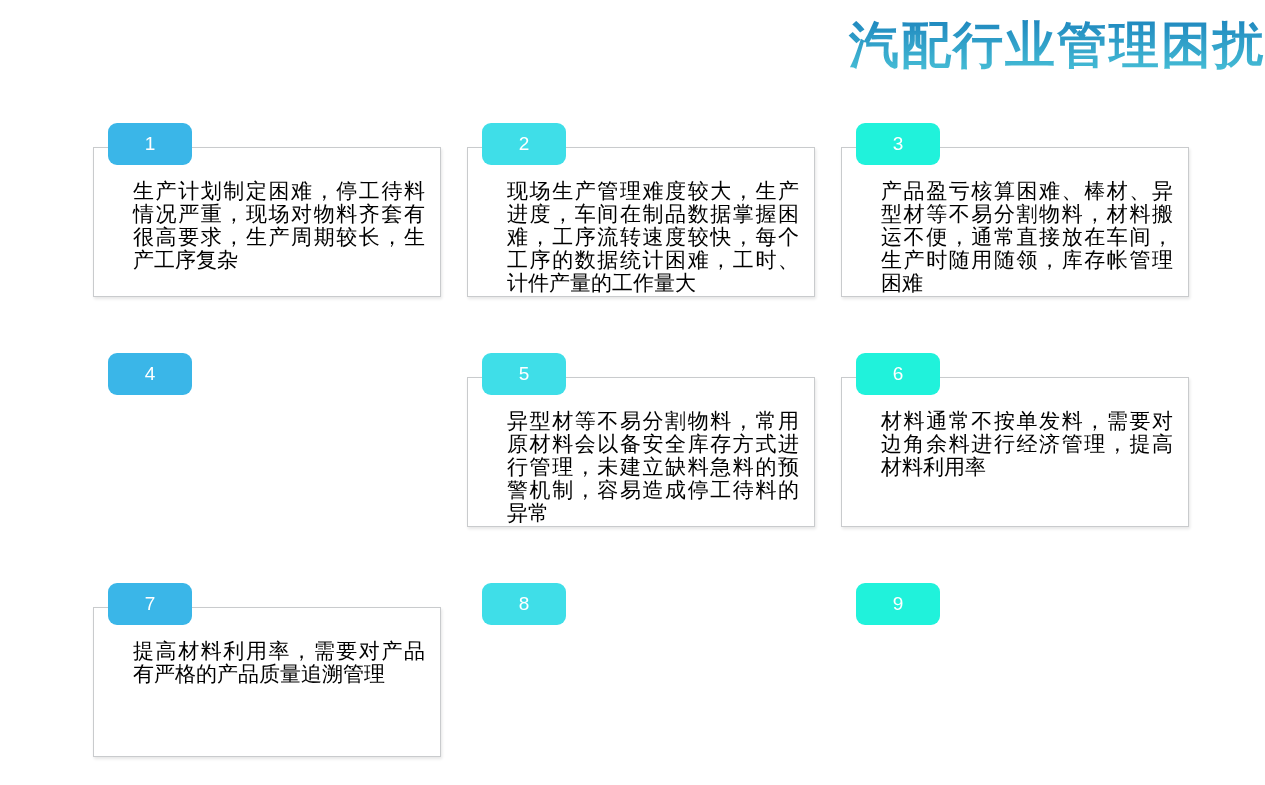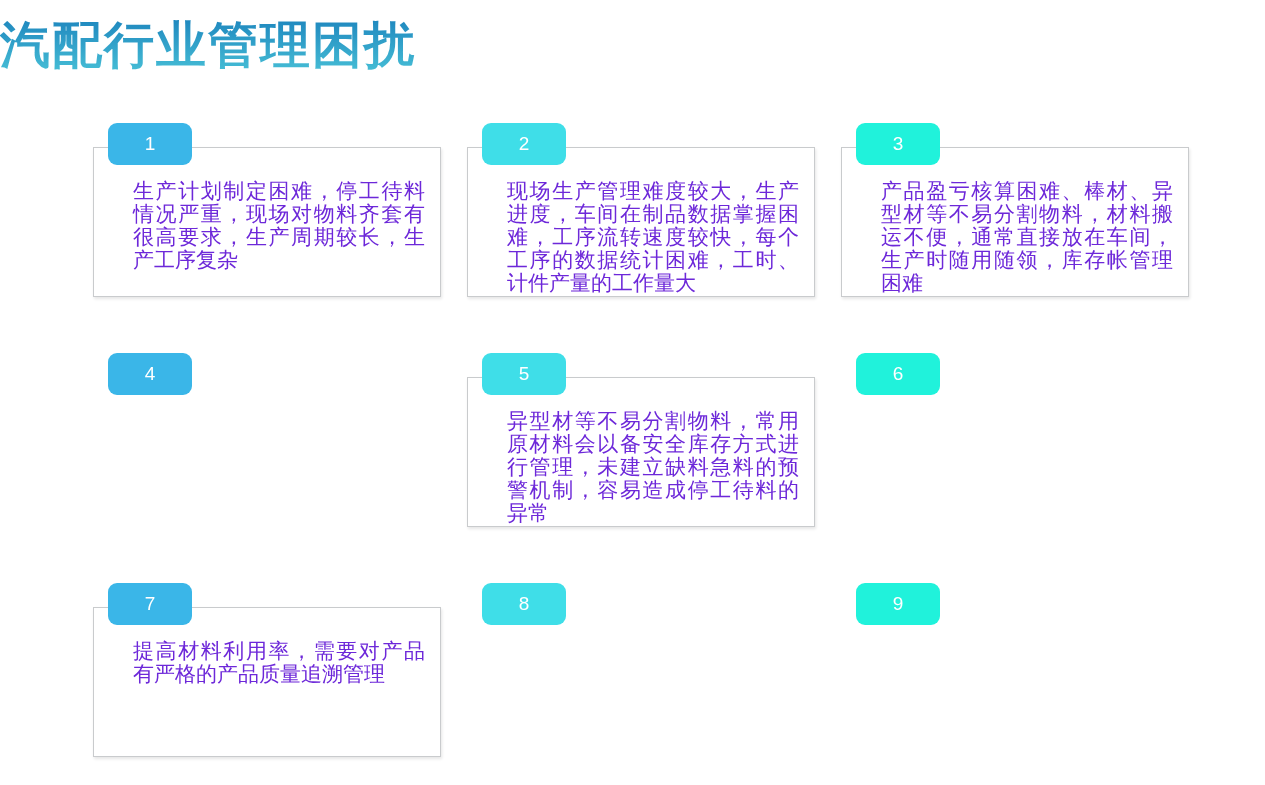--- a/index.html
+++ b/index.html
@@ -5,21 +5,21 @@
   * { margin: 0; padding: 0; box-sizing: border-box; }
   html, body {
     width: 1265px; height: 785px;
     background: #ffffff;
     font-family: "Liberation Sans", "DejaVu Sans", sans-serif;
     overflow: hidden;
     position: relative;
   }
   .title {
     margin-top: 12px;
-    text-align: left;
+    text-align: right;
     font-size: 50px;
     font-weight: 800;
     letter-spacing: 2px;
     color: #2191c6;
   }
   @supports ((-webkit-background-clip: text) or (background-clip: text)) {
     .title {
       background: linear-gradient(180deg, #1e86be 8%, #47bfd6 92%);
       -webkit-background-clip: text;
       background-clip: text;
@@ -63,21 +63,21 @@
     top: 24px; bottom: 0;
     background: #ffffff;
     border: 1px solid #c9cbcd;
     box-shadow: 1px 2px 3px rgba(0,0,0,0.10);
   }
   .card-text {
     margin: 0;
     padding: 31px 15px 0 39px;
     font-size: 21px;
     line-height: 1.1;
-    color: #6d28d9;
+    color: #000000;
     text-align: justify;
   }
 </style>
 </head>
 <body>
 
 <h1 class="title">汽配行业管理困扰</h1>
 
 <div class="cards">
   <div class="row">
@@ -118,20 +118,23 @@
         <span>5</span>
       </div>
       <div class="card-body">
         <p class="card-text">异型材等不易分割物料，常用原材料会以备安全库存方式进行管理，未建立缺料急料的预警机制，容易造成停工待料的异常</p>
       </div>
     </div>
     <div class="card">
       <div class="tab" style="background-color: rgb(32, 242, 219);">
         <span>6</span>
       </div>
+      <div class="card-body">
+        <p class="card-text">材料通常不按单发料，需要对边角余料进行经济管理，提高材料利用率</p>
+      </div>
     </div>
   </div>
 
   <div class="row">
     <div class="card">
       <div class="tab" style="background-color: rgb(58, 182, 232);">
         <span>7</span>
       </div>
       <div class="card-body">
         <p class="card-text">提高材料利用率，需要对产品有严格的产品质量追溯管理</p>

